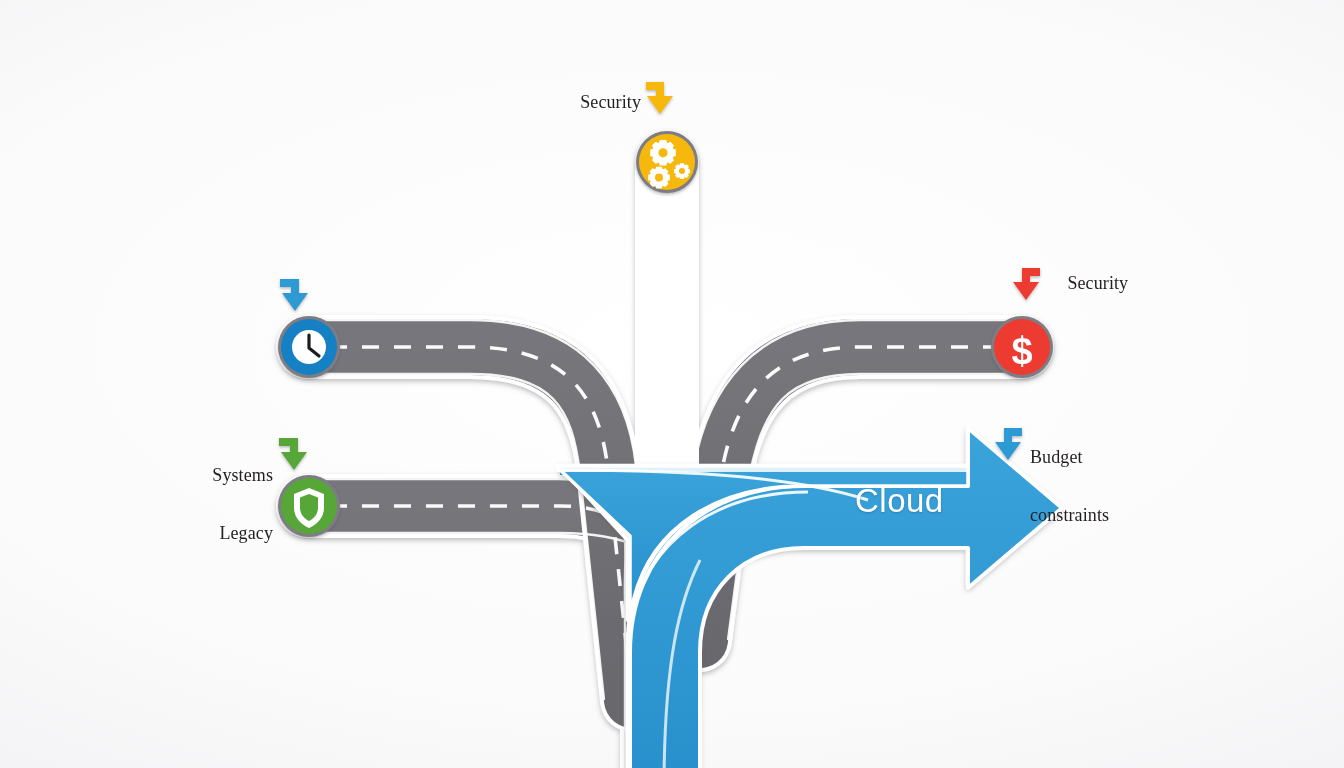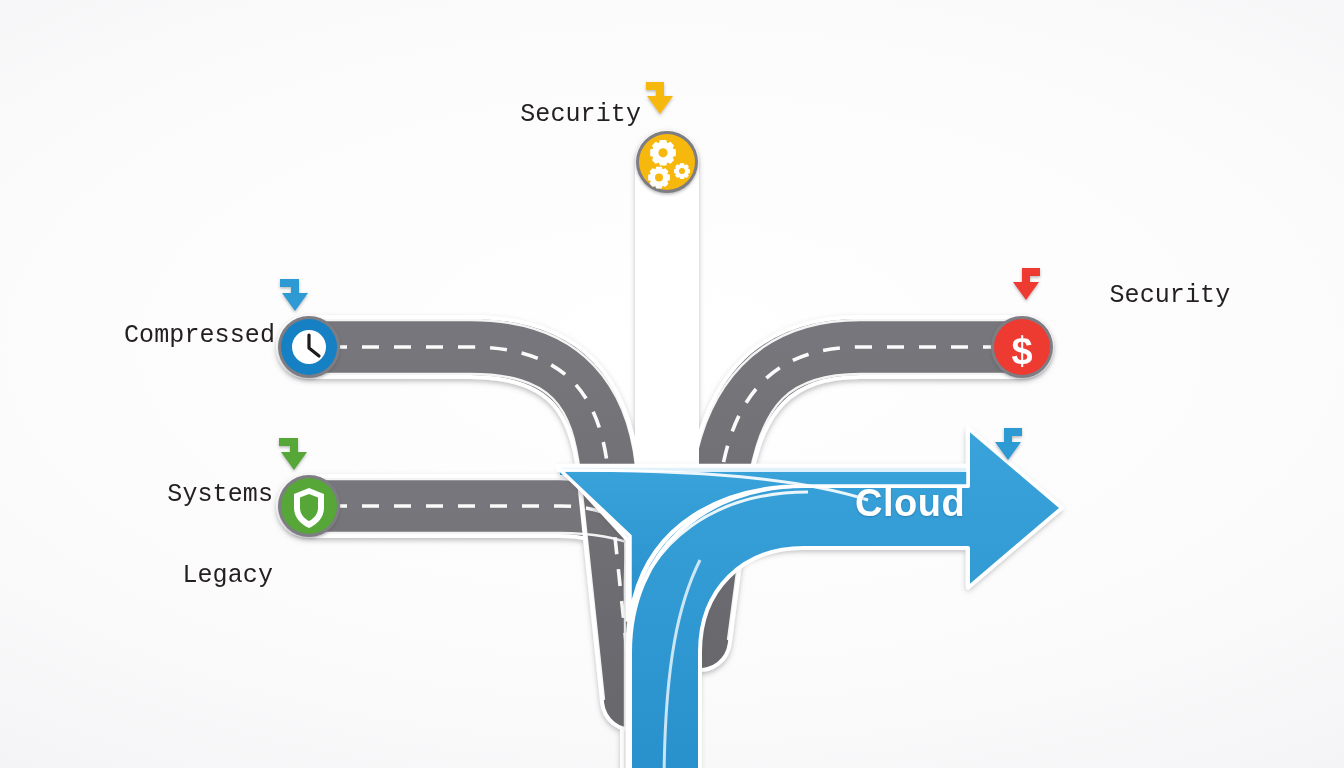--- a/index.html
+++ b/index.html
@@ -18,34 +18,34 @@
   }
   #stage svg {
     position: absolute;
     left: 0;
     top: 0;
     display: block;
   }
   .lbl {
     position: absolute;
     color: #231f20;
-    font-family: Liberation Mono, monospace;
-    font-size: 25px;
+    font-family: Liberation Serif, serif;
+    font-size: 18px;
     line-height: 1.08;
     white-space: pre;
     letter-spacing: 0.1px;
   }
   .lbl.r { text-align: right; }
   .lbl.l { text-align: left; }
   .cloudword {
     position: absolute;
     color: #ffffff;
     font-family: "Liberation Sans", sans-serif;
-    font-weight: bold;
-    font-size: 38px;
+    font-weight: normal;
+    font-size: 33px;
     letter-spacing: 0.5px;
     text-shadow: 0 1px 2px rgba(20,70,110,.35);
     white-space: pre;
   }
 </style>
 </head>
 <body>
 
 <div id="stage">
 
@@ -269,28 +269,31 @@
     <g filter="url(#tinyShadow)">
       <path d="M 1022 428 L 1004 428 L 1004 442 L 995 442 L 1008 460 L 1021 442 L 1012 442 L 1012 436 L 1022 436 Z" fill="#2e9ad4"></path>
     </g>
   </svg>
 
   <div class="lbl r" style="left:421px; top:74px; width:220px;">
     <span>Security</span>
   </div>
 
   <div class="lbl r" style="left:60px; top:268px; width:215px;">
-    <div>Compressed</div>
   </div>
 
   <div class="lbl r" style="left:60px; top:427px; width:213px;">
     <div>Systems</div>
     <div>Legacy</div>
   </div>
 
   <div class="lbl l" style="left:1049px; top:255px; width:220px;">
     <span>Security</span>
   </div>
 
+  <div class="lbl l" style="left:1030px; top:409px; width:230px;">
+    <div>Budget</div>
+    <div>constraints</div>
+  </div>
 
   <div class="cloudword" style="left:855px; top:482px;">Cloud</div>
 
 </div>
 
 </body></html>

